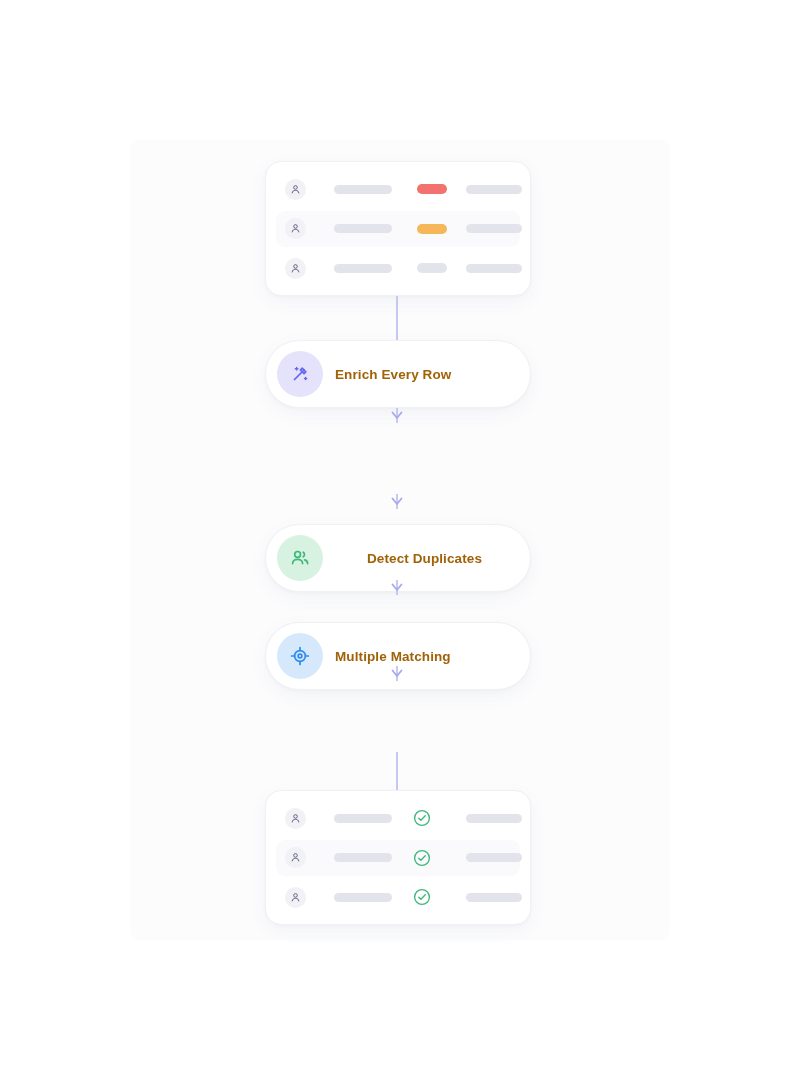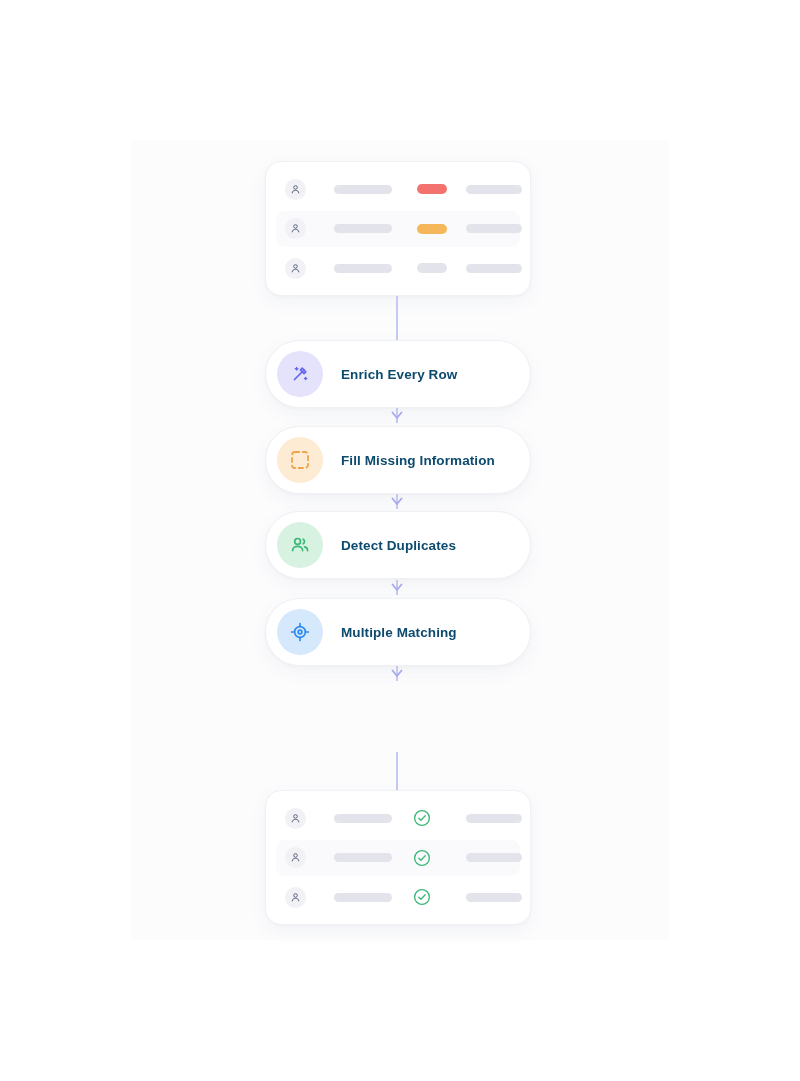--- a/index.html
+++ b/index.html
@@ -106,24 +106,24 @@
     width: 46px;
     height: 46px;
     border-radius: 50%;
     display: flex;
     align-items: center;
     justify-content: center;
     flex: 0 0 auto;
   }
   .step-icon svg { display: block; }
   .step-label {
-    margin-left: 18px;
+    margin-left: 12px;
     font-size: 13.5px;
     font-weight: bold;
-    color: #0c4a6e;
+    color: #a16207;
     letter-spacing: 0.1px;
     white-space: nowrap;
   }
 
   
   .connector {
     position: absolute;
     left: 396px;
     width: 2px;
     background: #c7c9f2;
@@ -214,56 +214,48 @@
     <span class="step-label">Enrich Every Row</span>
   </div>
 
   <div class="connector" style="top:408px; height:15px;"></div>
   <div class="arrowhead" style="top:411px;">
     <svg width="12" height="9" viewBox="0 0 12 9" fill="none">
       <path d="M1.5 1.5L6 7l4.5-5.5" stroke="#a7a9ee" stroke-width="1.8" stroke-linecap="round" stroke-linejoin="round"></path>
     </svg>
   </div>
 
-  <div class="card step" id="step-2" style="top:426px;">
-    <span class="step-icon" style="background:#fdecd3">
-      <svg width="22" height="22" viewBox="0 0 22 22" fill="none">
-        <rect x="3" y="3" width="16" height="16" rx="3" stroke="#f0a44a" stroke-width="1.8" stroke-linecap="round" stroke-dasharray="4.2 3.6"></rect>
-      </svg>
-    </span>
-    <span class="step-label">Fill Missing Information</span>
-  </div>
 
   <div class="connector" style="top:494px; height:15px;"></div>
   <div class="arrowhead" style="top:497px;">
     <svg width="12" height="9" viewBox="0 0 12 9" fill="none">
       <path d="M1.5 1.5L6 7l4.5-5.5" stroke="#a7a9ee" stroke-width="1.8" stroke-linecap="round" stroke-linejoin="round"></path>
     </svg>
   </div>
 
-  <div class="card step" id="step-3" style="top:511px;">
+  <div class="card step" id="step-3" style="top:524px;gap:32px;">
     <span class="step-icon" style="background:#d8f2e2">
       <svg width="24" height="24" viewBox="0 0 24 24" fill="none">
         <circle cx="9.6" cy="8.4" r="2.9" stroke="#3cb878" stroke-width="1.7"></circle>
         <path d="M4.6 17.6c0-2.6 2.2-4.3 5-4.3s5 1.7 5 4.3" stroke="#3cb878" stroke-width="1.7" stroke-linecap="round"></path>
         <path d="M15.2 6.2a2.7 2.7 0 010 4.6" stroke="#3cb878" stroke-width="1.7" stroke-linecap="round"></path>
         <path d="M16.6 13.8c1.9.45 3 1.85 3 3.8" stroke="#3cb878" stroke-width="1.7" stroke-linecap="round"></path>
       </svg>
     </span>
     <span class="step-label">Detect Duplicates</span>
   </div>
 
   <div class="connector" style="top:580px; height:15px;"></div>
   <div class="arrowhead" style="top:583px;">
     <svg width="12" height="9" viewBox="0 0 12 9" fill="none">
       <path d="M1.5 1.5L6 7l4.5-5.5" stroke="#a7a9ee" stroke-width="1.8" stroke-linecap="round" stroke-linejoin="round"></path>
     </svg>
   </div>
 
-  <div class="card step" id="step-4" style="top:598px;">
+  <div class="card step" id="step-4" style="top:622px;">
     <span class="step-icon" style="background:#d6e9fc">
       <svg width="24" height="24" viewBox="0 0 24 24" fill="none">
         <circle cx="12" cy="12" r="5.4" stroke="#2f8bed" stroke-width="1.7"></circle>
         <circle cx="12" cy="12" r="1.9" stroke="#2f8bed" stroke-width="1.7"></circle>
         <path d="M12 3.6v3M12 17.4v3M3.6 12h3M17.4 12h3" stroke="#2f8bed" stroke-width="1.7" stroke-linecap="round"></path>
       </svg>
     </span>
     <span class="step-label">Multiple Matching</span>
   </div>
 

